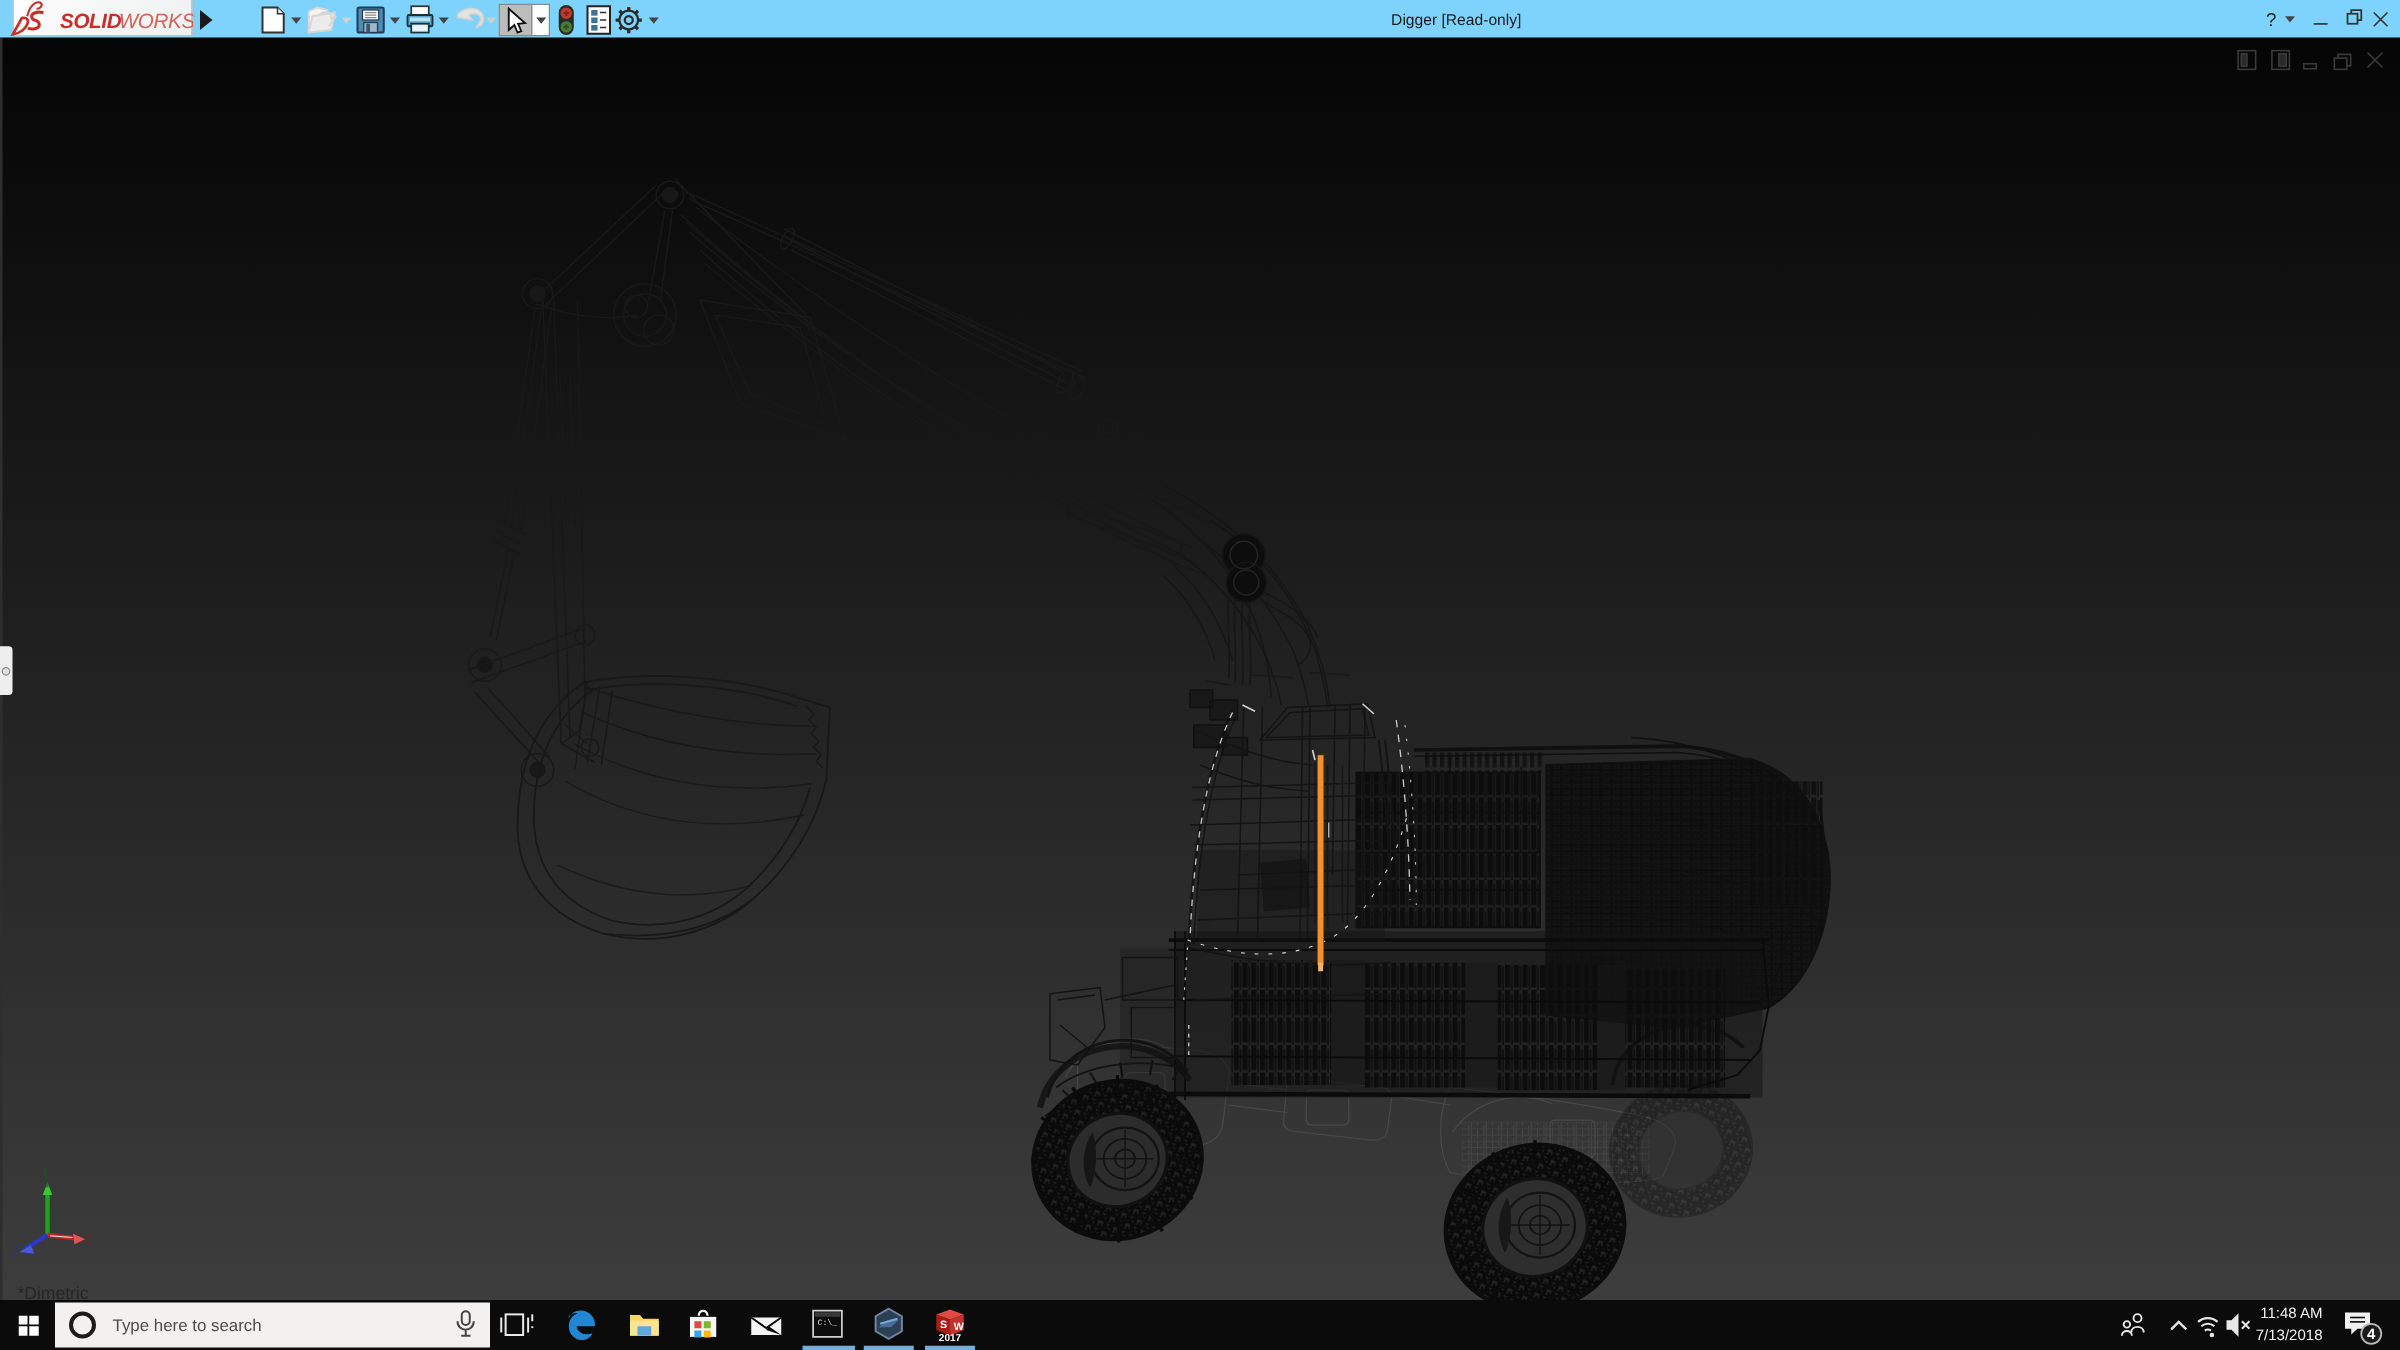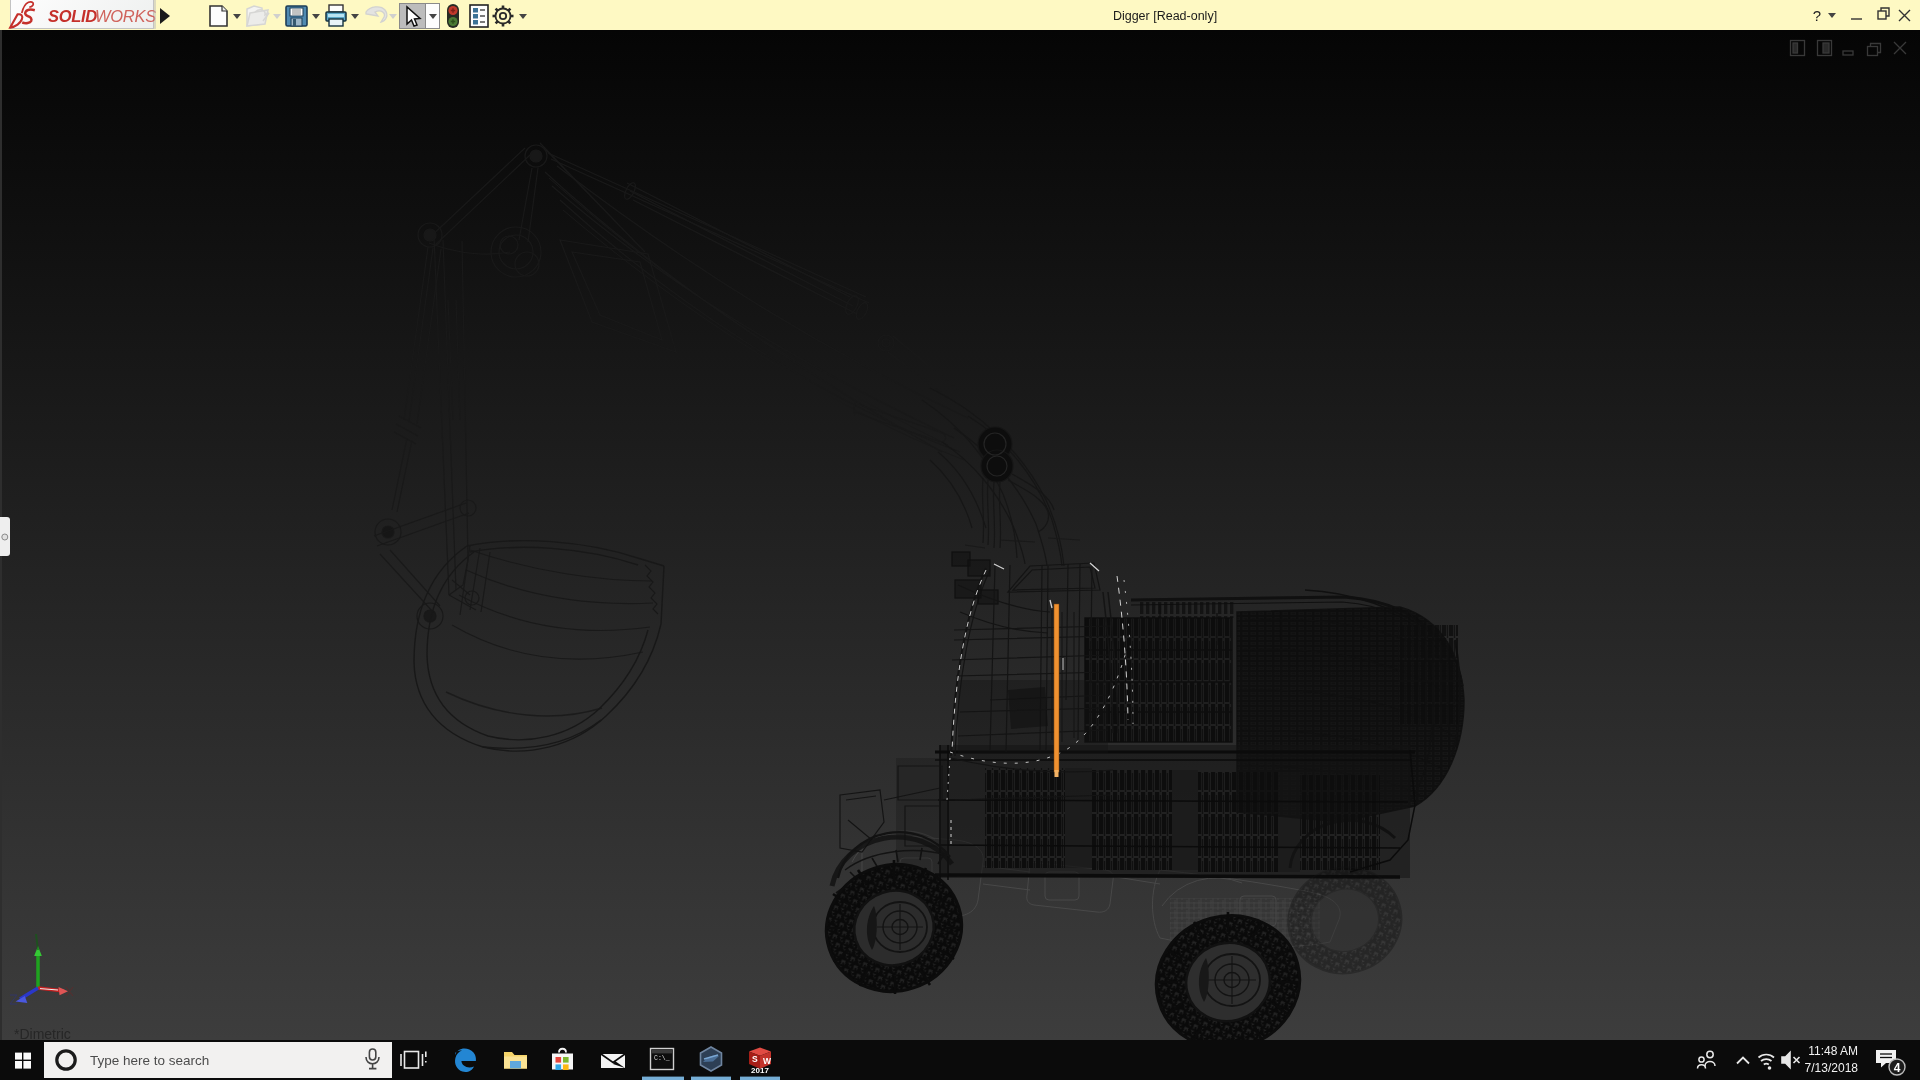--- a/index.html
+++ b/index.html
@@ -1,17 +1,17 @@
 <!DOCTYPE html>
 <html><head>
 <meta charset="utf-8">
 <style>
 html,body{margin:0;padding:0;width:1920px;height:1080px;overflow:hidden;background:#000;
 font-family:"Liberation Sans",sans-serif;}
-#toolbar{position:absolute;left:0;top:0;width:1920px;height:30px;background:#fef9c3;}
+#toolbar{position:absolute;left:0;top:0;width:1920px;height:30px;background:#7dd3fc;}
 #logo{position:absolute;left:10px;top:0;width:144px;height:29px;background:linear-gradient(135deg,#fdfdfd,#eef0ef);border:1px solid #c3c3c3;border-top:none;box-sizing:border-box;}
 #viewport{position:absolute;left:0;top:30px;width:1920px;height:1010px;background:linear-gradient(#050505,#3d3d3d);}
 #taskbar{position:absolute;left:0;top:1040px;width:1920px;height:40px;background:#0b0b0b;}
 #searchbox{position:absolute;left:44px;top:1042px;width:348px;height:36px;background:#f2f1f0;}
 </style>
 </head>
 <body>
 <div id="viewport"></div>
 <svg id="model" style="position:absolute;left:0;top:30px" width="1920" height="1010" viewBox="0 30 1920 1010">
 <defs>

